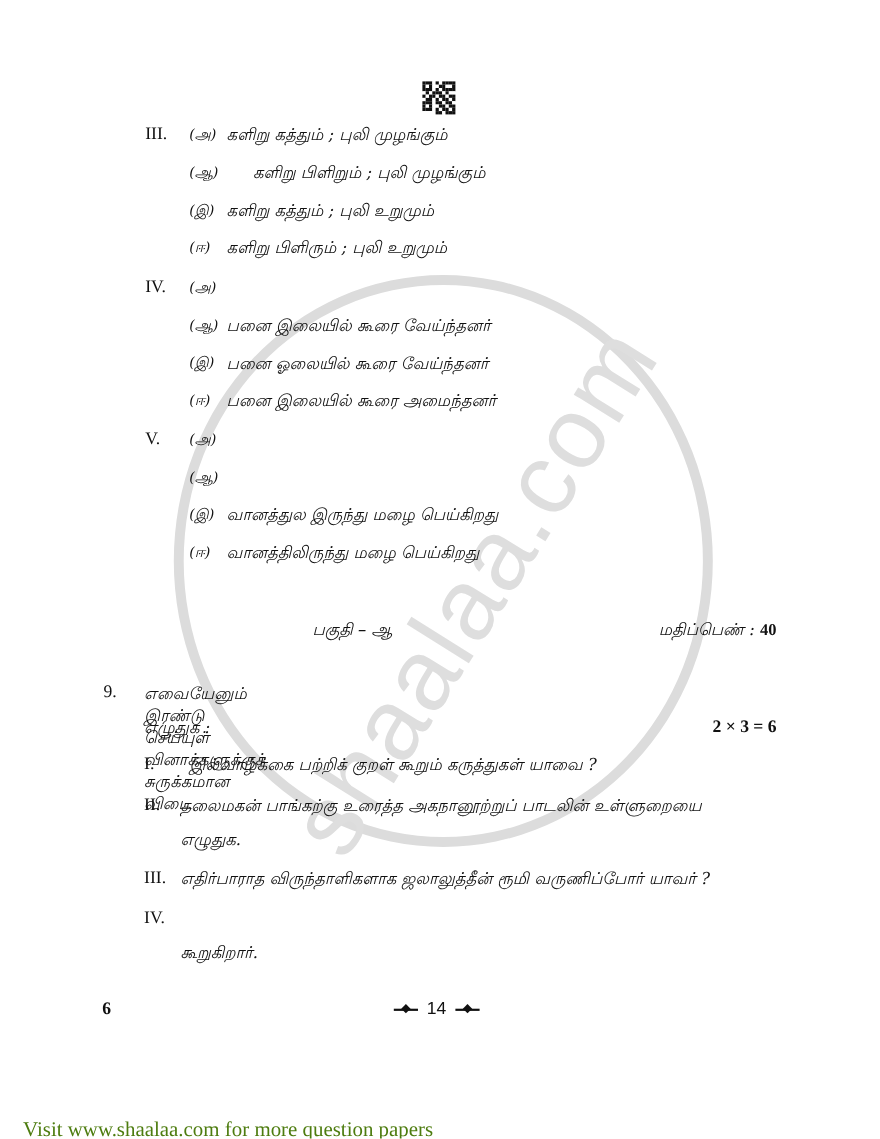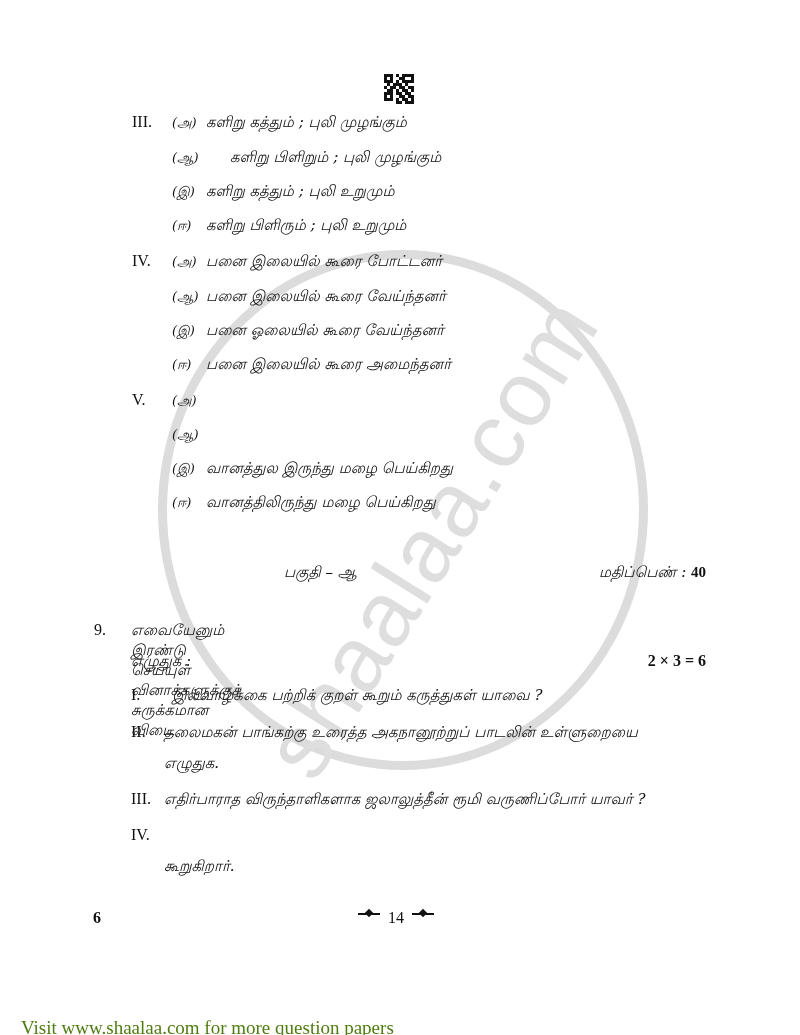--- a/index.html
+++ b/index.html
@@ -131,23 +131,23 @@
       top: 909px;
       font-size: 16px;
       font-weight: bold;
       font-family: "Liberation Serif", serif;
     }
     .footer-center {
       position: absolute;
       left: 358px;
       top: 909px;
       font-size: 16px;
-      font-family: Liberation Serif, serif;
+      font-family: Liberation Sans, sans-serif;
       display: flex;
-      align-items: flex-start;
+      align-items: center;
       gap: 8px;
     }
     .orn {
       display: inline-block;
       position: relative;
       width: 22px;
       height: 10px;
     }
     .orn::before {
       content: "";
@@ -295,21 +295,20 @@
     <div class="opt-text" style="left:206px; top:147px;margin-left:24px;">களிறு பிளிறும் ; புலி முழங்கும்</div>
 
     <div class="opt-label" style="left:172px; top:182px;">(இ)</div>
     <div class="opt-text" style="left:206px; top:181px;">களிறு கத்தும் ; புலி உறுமும்</div>
 
     <div class="opt-label" style="left:172px; top:216px;">(ஈ)</div>
     <div class="opt-text" style="left:206px; top:215px;">களிறு பிளிரும் ; புலி உறுமும்</div>
 
     <div class="roman" style="left:132px; top:251px;">IV.</div>
     <div class="opt-label" style="left:172px; top:252px;">(அ)</div>
-    <div class="opt-text" style="left:206px; top:251px;">பனை இலையில் கூரை போட்டனர்</div>
 
     <div class="opt-label" style="left:172px; top:287px;">(ஆ)</div>
     <div class="opt-text" style="left:206px; top:286px;">பனை இலையில் கூரை வேய்ந்தனர்</div>
 
     <div class="opt-label" style="left:172px; top:321px;">(இ)</div>
     <div class="opt-text" style="left:206px; top:320px;">பனை ஓலையில் கூரை வேய்ந்தனர்</div>
 
     <div class="opt-label" style="left:172px; top:355px;">(ஈ)</div>
     <div class="opt-text" style="left:206px; top:354px;">பனை இலையில் கூரை அமைந்தனர்</div>
 

